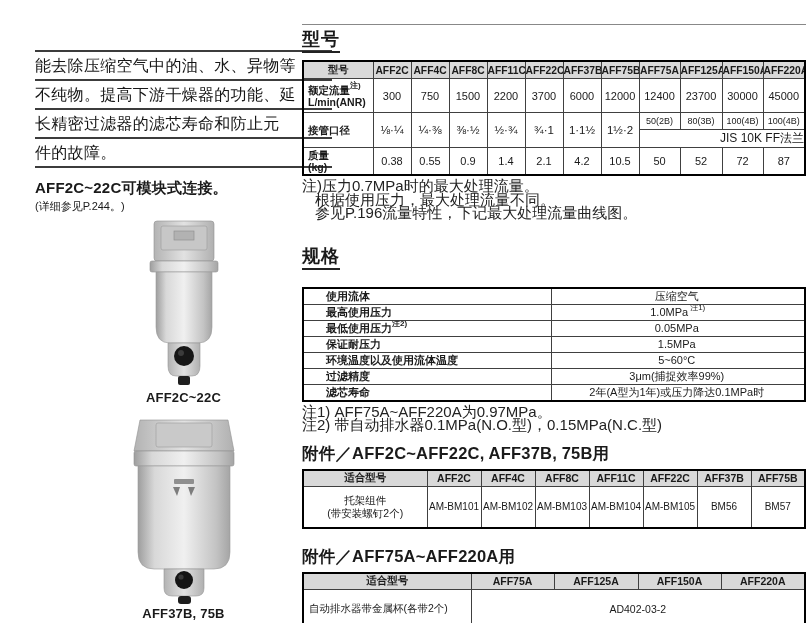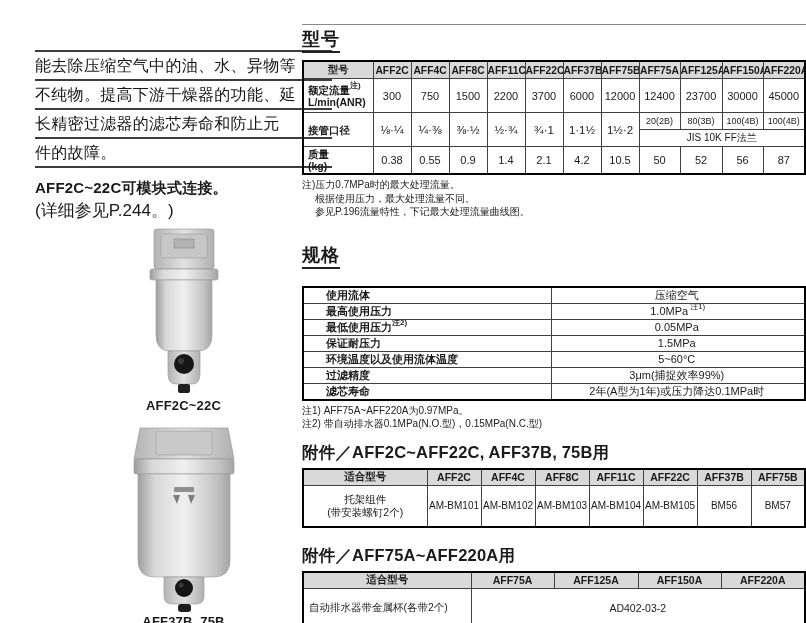--- a/index.html
+++ b/index.html
@@ -5,21 +5,21 @@
   html,body{margin:0;padding:0;background:#fff;}
   .page{position:relative;width:806px;height:623px;background:#ffffff;overflow:hidden;
         font-family:"Liberation Sans",sans-serif;color:#1a1a1a;}
 
   
   .left-col{position:absolute;left:35px;top:50px;width:297px;}
   .intro{border-top:2px solid #3c3c3c;}
   .intro-line{font-size:16px;line-height:27px;letter-spacing:.3px;white-space:nowrap;
               border-bottom:2px solid #3c3c3c;color:#161616;}
   .feature-title{margin-top:11px;font-size:15px;font-weight:bold;letter-spacing:.2px;}
-  .feature-note{margin-top:1px;font-size:17px;}
+  .feature-note{margin-top:1px;font-size:11px;}
   .figure{text-align:center;}
   .figure svg{display:block;margin:0 auto;}
   .fig1{margin-top:5px;}
   .fig2{margin-top:12px;}
   .fig-caption{font-weight:bold;font-size:13px;margin-top:1px;letter-spacing:.2px;}
 
   
   .right-col{position:absolute;left:302px;top:24px;width:504px;}
   .top-rule{border-top:1px solid #888;height:0;margin-bottom:2px;}
   .sec-head{margin:2px 0 7px 0;}
@@ -32,24 +32,24 @@
   th{background:#d9d9d9;font-weight:bold;}
   sup{font-size:8px;position:relative;top:-1px;vertical-align:super;line-height:0;}
 
   
   .t1 th{font-size:10.3px;height:16px;padding:0;text-align:center;}
   .t1 td{font-size:11px;text-align:center;padding:0;}
   .t1 td.lbl{text-align:left;padding:1px 1px 1px 4px;font-size:10.5px;line-height:12px;font-weight:bold;}
   .t1 .r-flow{height:34px;}
   .t1 .r-port td.frac{font-size:11.5px;}
   .t1 .r-port .fs{font-size:9px;height:16px;}
-  .t1 .r-port2 .ft{font-size:10px;height:16px;}
+  .t1 .r-port2 .ft{font-size:12px;height:16px;text-align:right;}
   .t1 .r-weight{height:27px;}
 
-  .notes{font-size:10px;line-height:13.5px;margin-top:3px;color:#222;}
+  .notes{font-size:15px;line-height:13.5px;margin-top:3px;color:#222;}
   .notes .ind{padding-left:13px;}
 
   
   .spec-gap{margin-top:24px;margin-bottom:17px;}
   .t2 td{font-size:11px;height:13.5px;padding:0;}
   .t2 td.lbl{text-align:left;padding-left:22px;font-weight:bold;}
   .t2 td.val{text-align:center;}
   .t2 td.val sup{margin-left:2px;}
 
   
@@ -182,21 +182,21 @@
       </tr>
       <tr class="r-port">
         <td class="lbl" rowspan="2">接管口径</td>
         <td class="frac" rowspan="2">⅛·¼</td>
         <td class="frac" rowspan="2">¼·⅜</td>
         <td class="frac" rowspan="2">⅜·½</td>
         <td class="frac" rowspan="2">½·¾</td>
         <td class="frac" rowspan="2">¾·1</td>
         <td class="frac" rowspan="2">1·1½</td>
         <td class="frac" rowspan="2">1½·2</td>
-        <td class="fs">20(2B)</td>
+        <td class="fs">50(2B)</td>
         <td class="fs">80(3B)</td>
         <td class="fs">100(4B)</td>
         <td class="fs">100(4B)</td>
       </tr>
       <tr class="r-port2">
         <td class="ft" colspan="4">JIS 10K FF法兰</td>
       </tr>
       <tr class="r-weight">
         <td class="lbl">
           <div>质量</div>
@@ -204,21 +204,21 @@
         </td>
         <td>0.38</td>
         <td>0.55</td>
         <td>0.9</td>
         <td>1.4</td>
         <td>2.1</td>
         <td>4.2</td>
         <td>10.5</td>
         <td>50</td>
         <td>52</td>
-        <td>56</td>
+        <td>72</td>
         <td>87</td>
       </tr>
     </tbody>
       </table>
 
     <div class="notes">
       <div>注)压力0.7MPa时的最大处理流量。</div>
       <div class="ind">根据使用压力，最大处理流量不同。</div>
       <div class="ind">参见P.196流量特性，下记最大处理流量曲线图。</div>
     </div>

